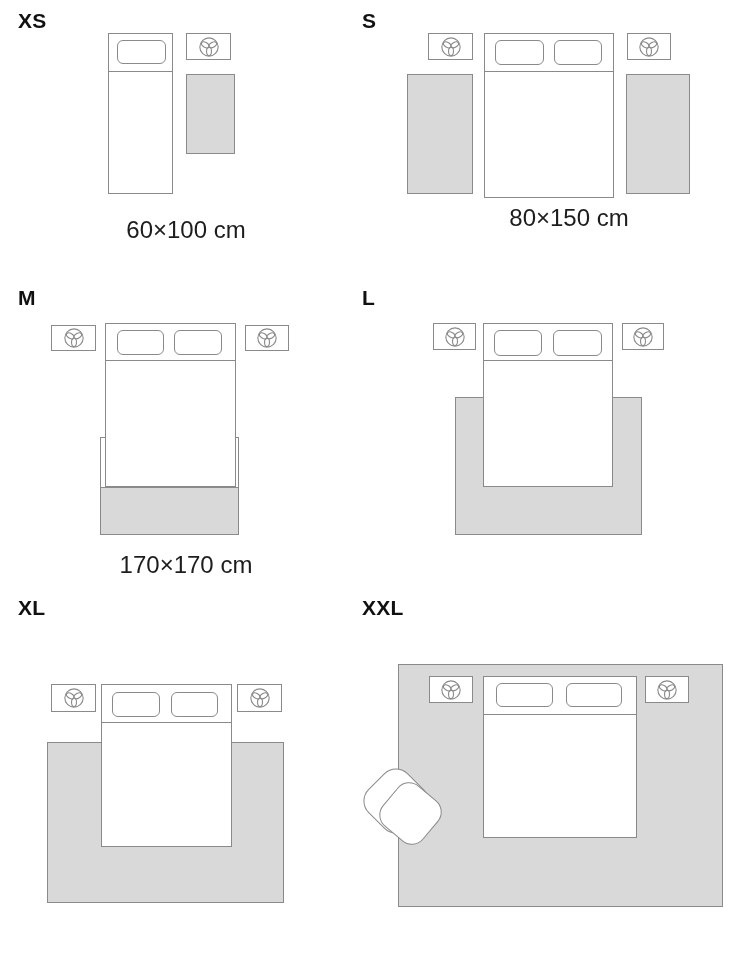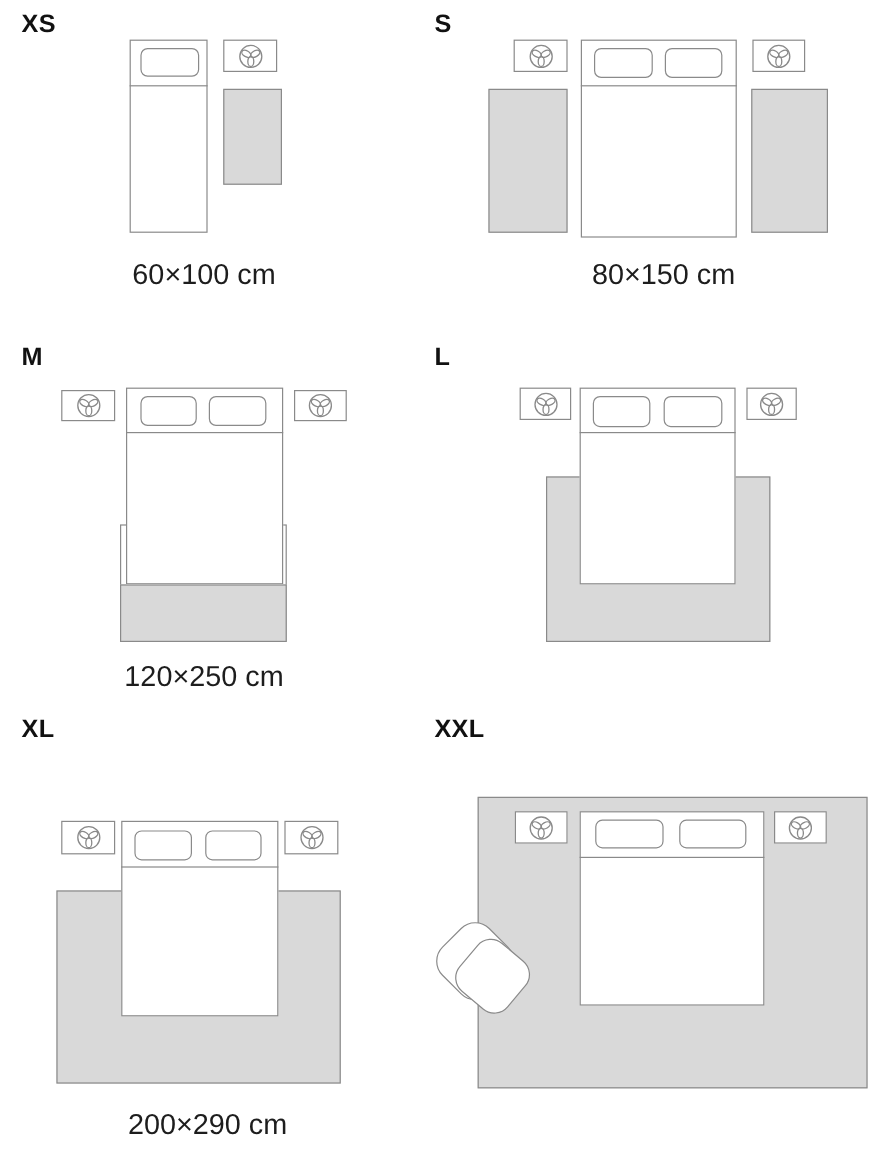--- a/index.html
+++ b/index.html
@@ -8,21 +8,21 @@
     position:relative;width:740px;height:960px;background:var(--background,#ffffff);
     font-family:"Liberation Sans",sans-serif;overflow:hidden;
   }
   .panel{position:absolute;inset:0;}
   .size-label{
     position:absolute;font-size:21px;font-weight:700;color:var(--label-text,#111111);
     letter-spacing:.3px;line-height:22px;
   }
   .caption{
     position:absolute;font-size:24px;color:var(--caption-text,#1d1d1d);
-    line-height:26px;white-space:nowrap;transform:translateX(-50%);
+    line-height:26px;white-space:nowrap;transform:translateX(-50%);margin-left:16px;
   }
   .outline{border:1.5px solid var(--outline,#8a8a8a);}
   .bed{position:absolute;background:#fff;}
   .bed .divider{position:absolute;left:-1px;right:-1px;height:0;border-bottom:1.5px solid var(--outline,#8a8a8a);}
   .pillow{position:absolute;background:#fff;border-radius:6px;}
   .nightstand{position:absolute;background:#fff;display:flex;align-items:center;justify-content:center;}
   .plant{display:block;}
   .plant circle,.plant ellipse{fill:none;stroke:var(--outline,#8a8a8a);stroke-width:1.2;}
   .rug{position:absolute;background:var(--rug-fill,#d9d9d9);}
   .rug.outline-only{background:transparent;}
@@ -78,21 +78,21 @@
     <div class="nightstand outline" style="left:627px;top:33px;width:44px;height:27px">
       <svg class="plant" viewBox="-12 -12 24 24" width="22" height="22">
         <circle r="10"></circle>
         <g transform="rotate(60)">
           <ellipse cx="0" cy="-4.6" rx="2.7" ry="4.6"></ellipse>
           <ellipse cx="0" cy="-4.6" rx="2.7" ry="4.6" transform="rotate(120)"></ellipse>
           <ellipse cx="0" cy="-4.6" rx="2.7" ry="4.6" transform="rotate(240)"></ellipse>
         </g>
       </svg>
     </div>
-    <div class="caption" style="left:553px;top:217px">80×150 cm</div>
+    <div class="caption" style="left:553px;top:205px">80×150 cm</div>
   </div>
 
   <div class="panel">
     <div class="size-label" style="left:18px;top:287px">M</div>
     <div class="rug outline outline-only" style="left:100px;top:437px;width:139px;height:98px"></div>
     <div class="rug outline" style="left:100px;top:487px;width:139px;height:48px"></div>
     <div class="bed outline" style="left:105px;top:323px;width:131px;height:164px">
       <div class="divider" style="top:36px"></div>
     </div>
     <div class="pillow outline" style="left:117px;top:330px;width:47px;height:25px"></div>
@@ -110,21 +110,21 @@
     <div class="nightstand outline" style="left:245px;top:325px;width:44px;height:26px">
       <svg class="plant" viewBox="-12 -12 24 24" width="22" height="22">
         <circle r="10"></circle>
         <g transform="rotate(60)">
           <ellipse cx="0" cy="-4.6" rx="2.7" ry="4.6"></ellipse>
           <ellipse cx="0" cy="-4.6" rx="2.7" ry="4.6" transform="rotate(120)"></ellipse>
           <ellipse cx="0" cy="-4.6" rx="2.7" ry="4.6" transform="rotate(240)"></ellipse>
         </g>
       </svg>
     </div>
-    <div class="caption" style="left:170px;top:552px">120×250 cm</div>
+    <div class="caption" style="left:170px;top:552px">170×170 cm</div>
   </div>
 
   <div class="panel">
     <div class="size-label" style="left:362px;top:287px">L</div>
     <div class="rug outline" style="left:455px;top:397px;width:187px;height:138px"></div>
     <div class="bed outline" style="left:483px;top:323px;width:130px;height:164px">
       <div class="divider" style="top:36px"></div>
     </div>
     <div class="pillow outline" style="left:494px;top:330px;width:48px;height:26px"></div>
     <div class="pillow outline" style="left:553px;top:330px;width:49px;height:26px"></div>
@@ -171,21 +171,20 @@
     <div class="nightstand outline" style="left:237px;top:684px;width:45px;height:28px">
       <svg class="plant" viewBox="-12 -12 24 24" width="22" height="22">
         <circle r="10"></circle>
         <g transform="rotate(60)">
           <ellipse cx="0" cy="-4.6" rx="2.7" ry="4.6"></ellipse>
           <ellipse cx="0" cy="-4.6" rx="2.7" ry="4.6" transform="rotate(120)"></ellipse>
           <ellipse cx="0" cy="-4.6" rx="2.7" ry="4.6" transform="rotate(240)"></ellipse>
         </g>
       </svg>
     </div>
-    <div class="caption" style="left:173px;top:925px">200×290 cm</div>
   </div>
 
   <div class="panel">
     <div class="size-label" style="left:362px;top:597px">XXL</div>
     <div class="rug outline" style="left:398px;top:664px;width:325px;height:243px"></div>
     <div class="armchair">
       <div class="chair-part chair-back outline" style="left:368px;top:773px;width:56px;height:56px"></div>
       <div class="chair-part chair-seat outline" style="left:384px;top:787px;width:53px;height:53px"></div>
     </div>
     <div class="bed outline" style="left:483px;top:676px;width:154px;height:162px">

